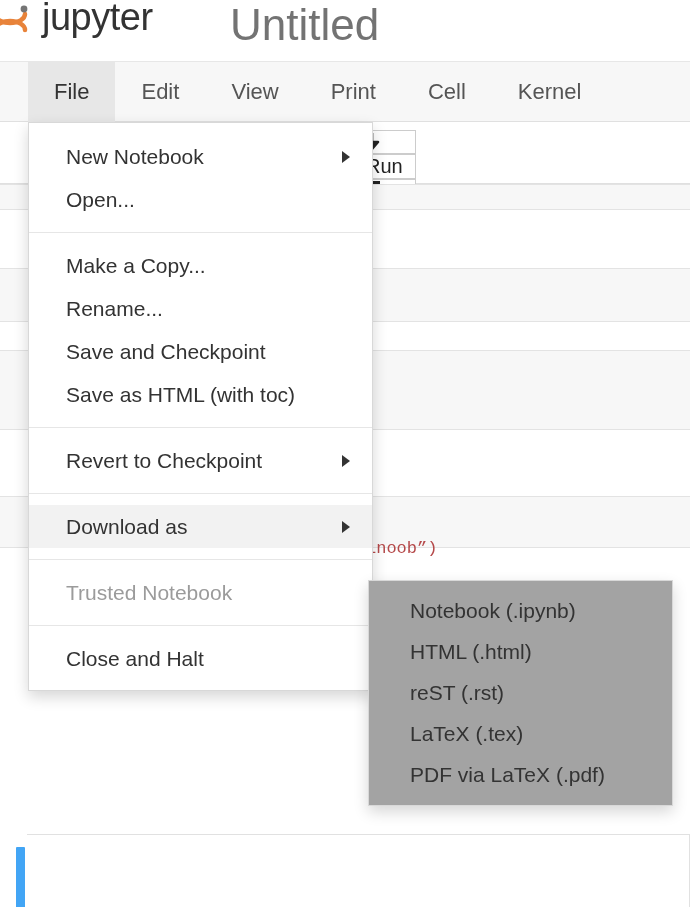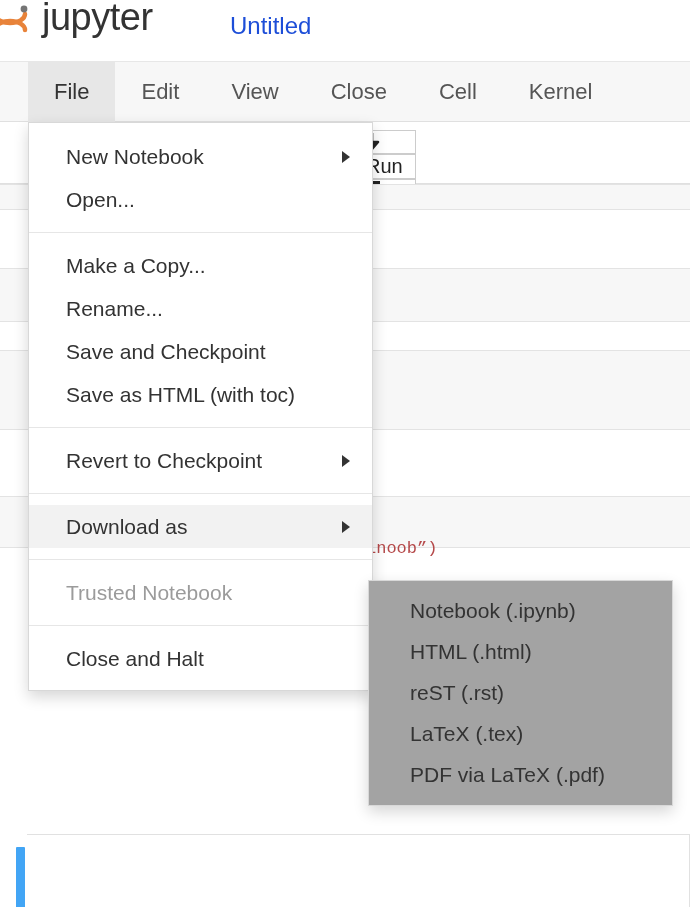--- a/index.html
+++ b/index.html
@@ -37,24 +37,23 @@
     position: absolute;
     left: 42px; top: -4px;
     font-size: 38px;
     font-weight: 400;
     color: #333333;
     letter-spacing: -0.5px;
   }
   .nb-title {
     position: absolute;
     left: 230px; top: 0px;
-    font-size: 24px;
+    font-size: 44px;
     font-weight: 400;
-    color: #1d4ed8;
-    margin-top: 12px;
+    color: #737373;
   }
 
   
   .menubar {
     position: absolute;
     left: 0; top: 62px;
     width: 690px; height: 60px;
     background: #f7f7f7;
     border-bottom: 1px solid #e0e0e0;
   }
@@ -248,21 +247,21 @@
         <div class="menu-tab active">
           <span>File</span>
         </div>
         <div class="menu-tab">
           <span>Edit</span>
         </div>
         <div class="menu-tab">
           <span>View</span>
         </div>
         <div class="menu-tab">
-          <span>Close</span>
+          <span>Print</span>
         </div>
         <div class="menu-tab">
           <span>Cell</span>
         </div>
         <div class="menu-tab">
           <span>Kernel</span>
         </div>
       </div>
   </div>
 

